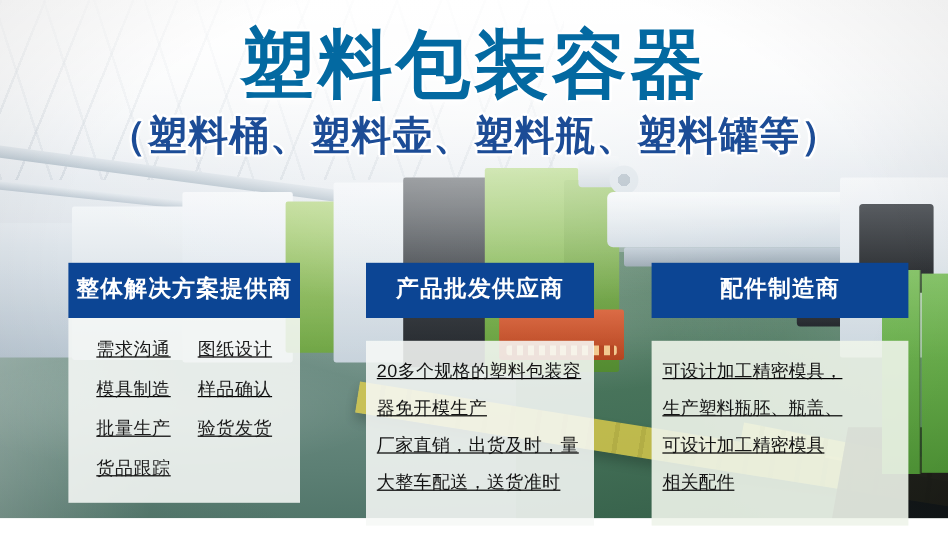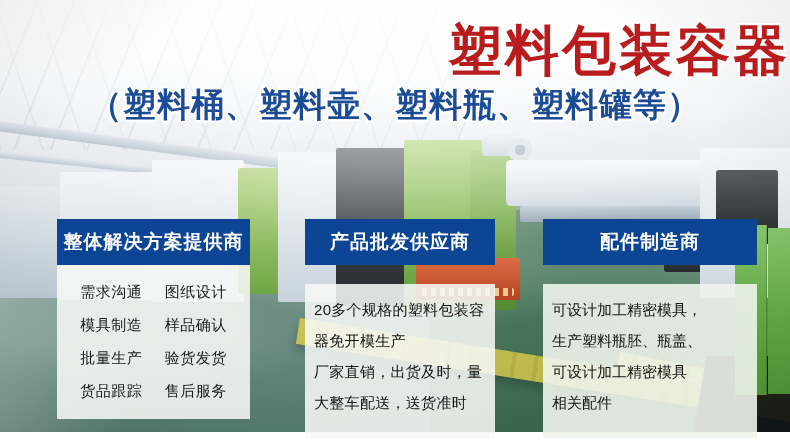--- a/index.html
+++ b/index.html
@@ -120,27 +120,26 @@
     background:radial-gradient(ellipse 620px 420px at 50% 50%,rgba(0,0,0,0) 55%,rgba(0,0,0,.10) 100%);
   }
   .bottom-white{
     position:absolute;left:0;top:432px;width:790px;height:16px;background:#ffffff;
   }
 
   
   .headline-wrap{position:absolute;left:0;top:0;width:790px;text-align:center;}
   .headline{
     margin:0;padding-top:22px;
-    font-size:54px;line-height:1.05;font-weight:bold;letter-spacing:3px;
-    color:#b91c1c;
+    font-size:62px;line-height:1.05;font-weight:bold;letter-spacing:3px;
+    color:#0369a1;
     text-shadow:
       2px 0 0 #ffffff,-2px 0 0 #ffffff,0 2px 0 #ffffff,0 -2px 0 #ffffff,
       1.6px 1.6px 0 #ffffff,-1.6px 1.6px 0 #ffffff,1.6px -1.6px 0 #ffffff,-1.6px -1.6px 0 #ffffff,
       0 3px 6px rgba(255,255,255,.8);
-    text-align: right;
   }
   .subhead{
     margin:0;padding-top:8px;
     font-size:33px;line-height:1.1;font-weight:bold;letter-spacing:1px;
     color:#1c4c96;
     text-shadow:
       2px 0 0 #ffffff,-2px 0 0 #ffffff,0 2px 0 #ffffff,0 -2px 0 #ffffff,
       1.5px 1.5px 0 #ffffff,-1.5px 1.5px 0 #ffffff,1.5px -1.5px 0 #ffffff,-1.5px -1.5px 0 #ffffff,
       0 2px 5px rgba(255,255,255,.75);
   }
@@ -148,21 +147,21 @@
   
   .cards{position:absolute;left:0;top:219px;width:790px;height:200px;}
   .card{position:absolute;top:0;}
   .card-head{
     height:46px;line-height:46px;text-align:center;
     background:#0c4594;
     color:#ffffff;font-size:19px;font-weight:bold;letter-spacing:1px;
   }
   .card-body{
     background:rgba(246,248,246,.88);
-    height:154px;box-sizing:border-box;
+    height:154px;box-sizing:border-box;text-decoration:underline;
   }
 
   
   #card-1{left:57px;width:193px;}
   #card-1 .card-body{padding:14px 0 0 0;}
   .grid2{display:grid;grid-template-columns:1fr 1fr;row-gap:7px;column-gap:0;padding:0 12px;}
   .grid2 span{
     font-size:15px;color:#1b1b1b;line-height:26px;text-align:center;letter-spacing:.5px;
   }
 
@@ -234,21 +233,20 @@
       <div class="card-head">整体解决方案提供商</div>
       <div class="card-body">
         <div class="grid2">
           <span>需求沟通</span>
           <span>图纸设计</span>
           <span>模具制造</span>
           <span>样品确认</span>
           <span>批量生产</span>
           <span>验货发货</span>
           <span>货品跟踪</span>
-          <span>售后服务</span>
         </div>
       </div>
     </div>
 
     <div class="card" id="card-2">
       <div class="card-head">产品批发供应商</div>
       <div class="card-body">
         <div class="lines">
           <div>20多个规格的塑料包装容</div>
           <div>器免开模生产</div>

